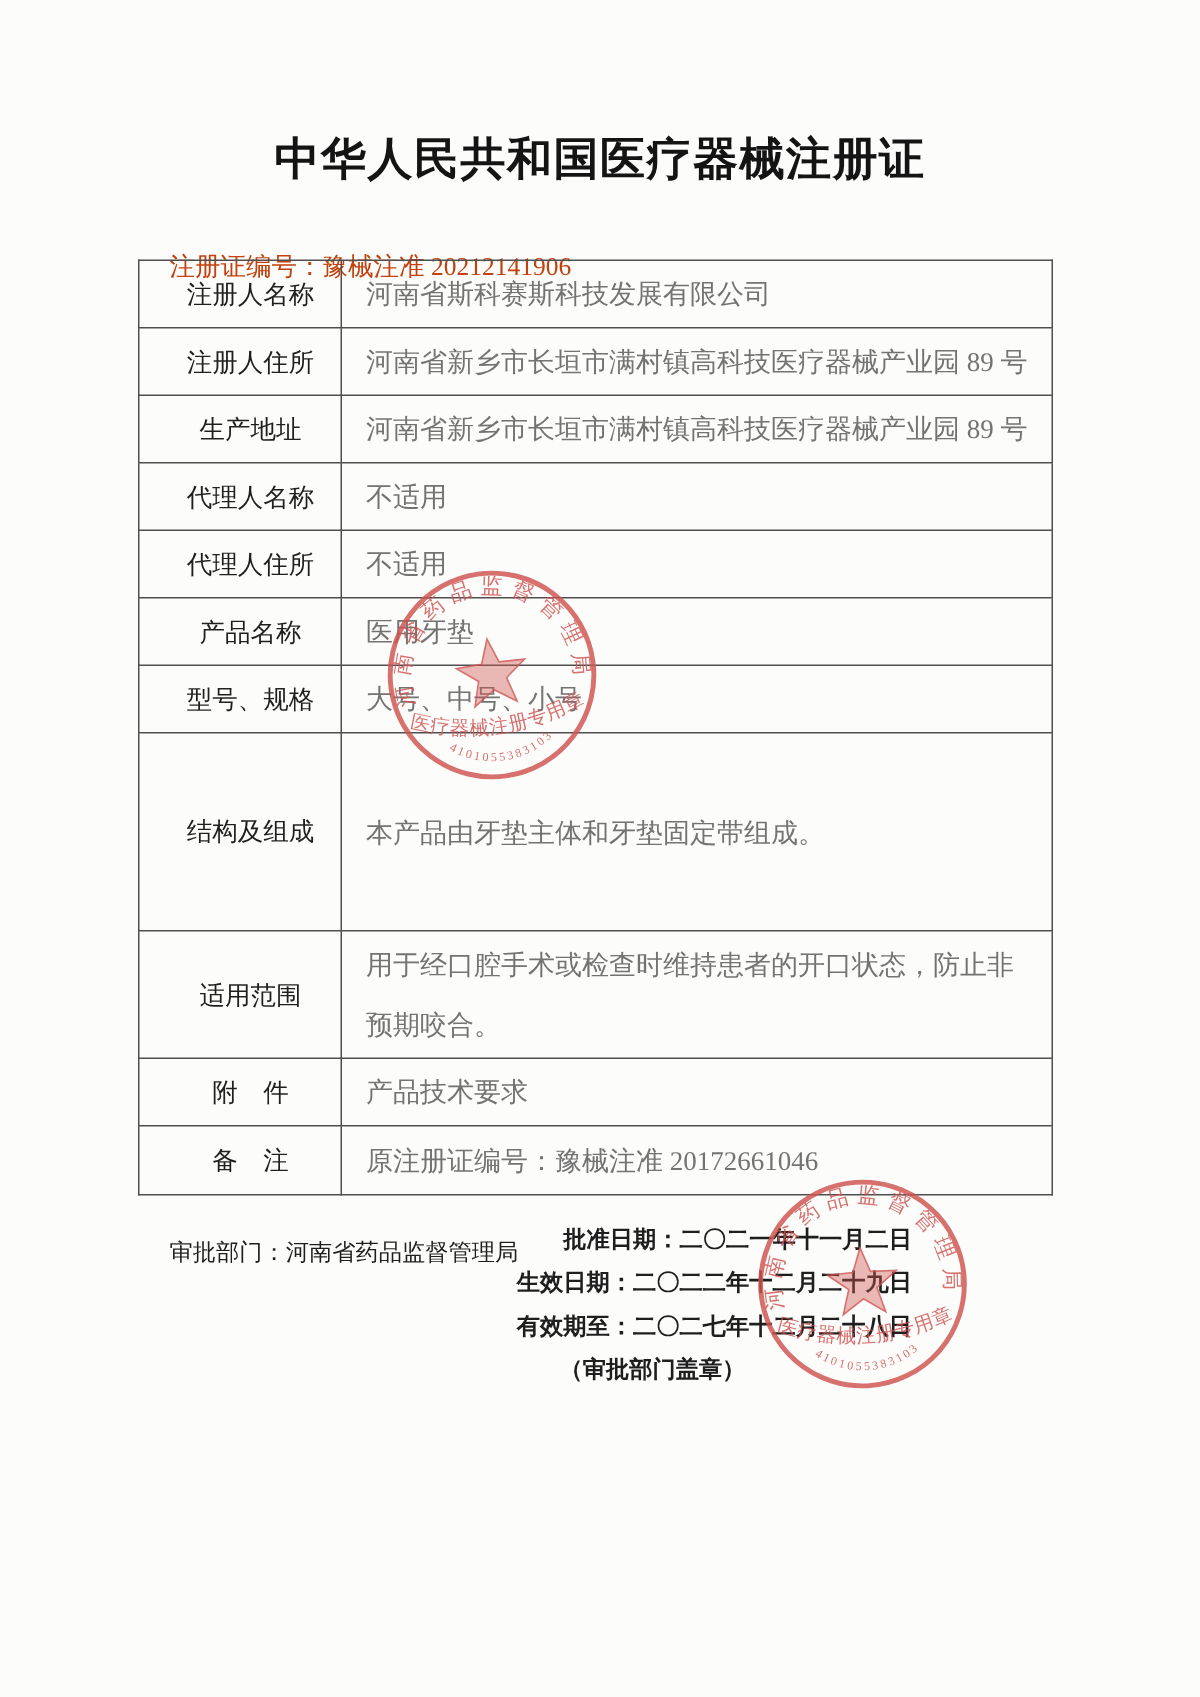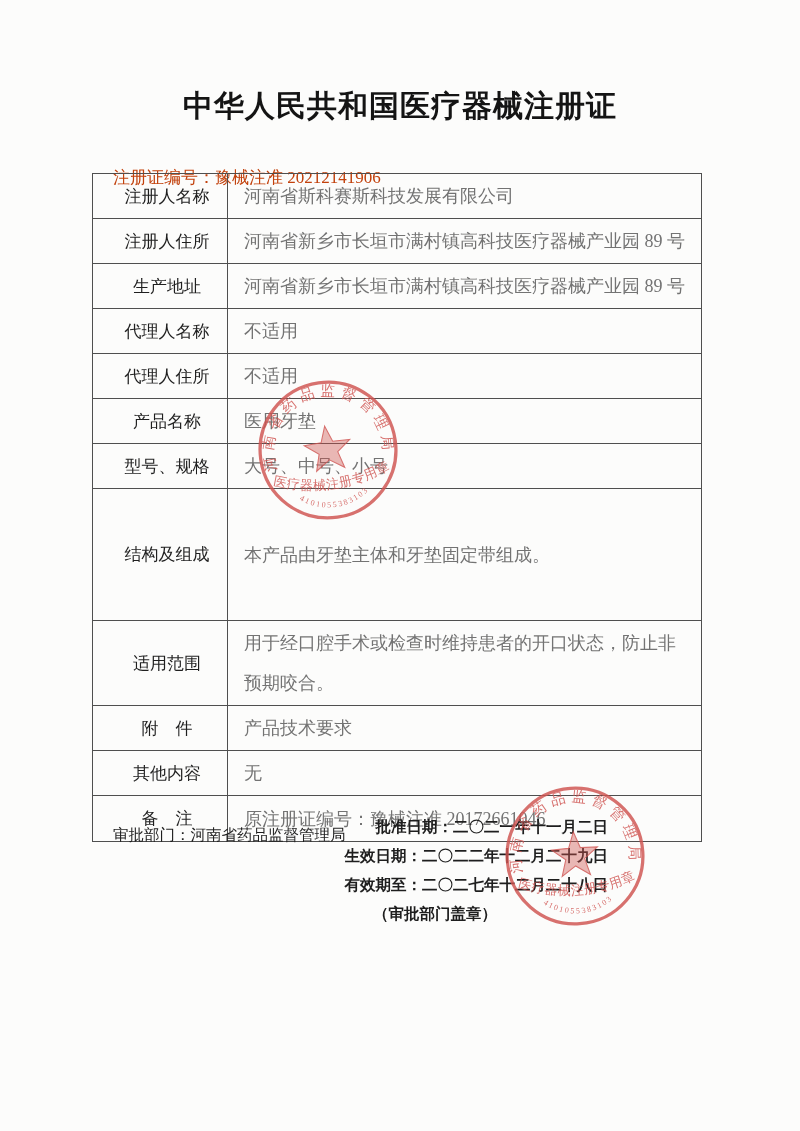--- a/index.html
+++ b/index.html
@@ -115,24 +115,20 @@
         <td class="val">本产品由牙垫主体和牙垫固定带组成。</td>
       </tr>
       <tr style="height:83px">
         <td class="lbl">适用范围</td>
         <td class="val">用于经口腔手术或检查时维持患者的开口状态，防止非预期咬合。</td>
       </tr>
       <tr style="height:39px">
         <td class="lbl">附　件</td>
         <td class="val">产品技术要求</td>
       </tr>
-      <tr style="height:39px">
-        <td class="lbl">其他内容</td>
-        <td class="val">无</td>
-      </tr>
       <tr style="height:46px">
         <td class="lbl">备　注</td>
         <td class="val">原注册证编号：豫械注准 20172661046</td>
       </tr>
     </tbody>
   </table>
 
   <div class="dept">审批部门：河南省药品监督管理局</div>
 
   <div class="dates">

